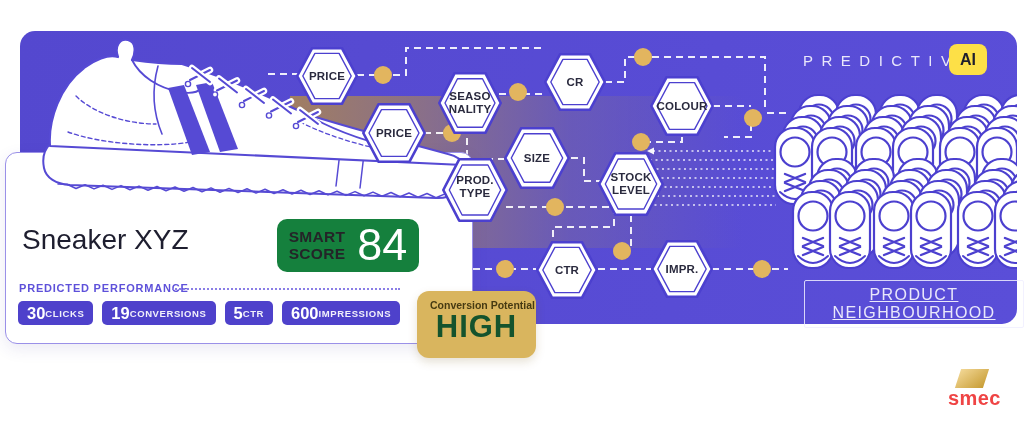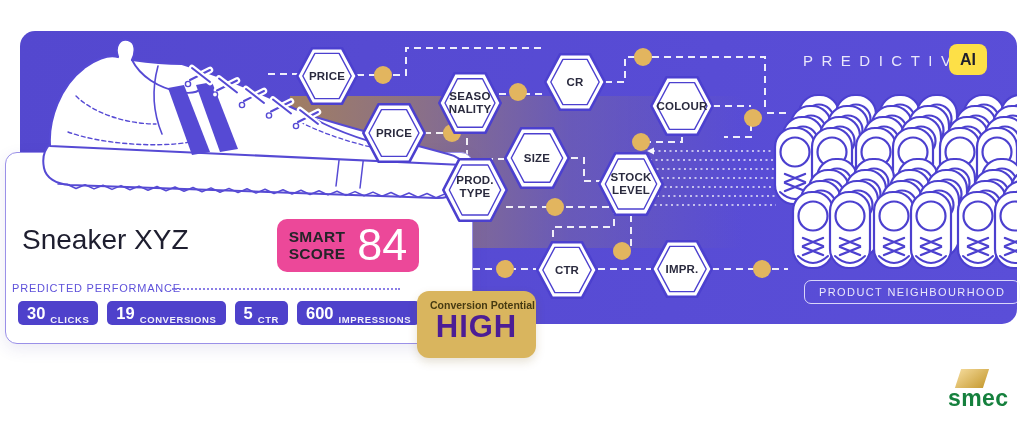--- a/index.html
+++ b/index.html
@@ -9,59 +9,59 @@
   .panel{position:absolute;left:20px;top:31px;width:997px;height:293px;border-radius:15px;
          background:linear-gradient(100deg,#5448cf,#5a4ed8);}
   .beam{position:absolute;left:290px;top:96px;width:482px;height:152px;z-index:2;
         background:linear-gradient(to right,rgba(165,129,92,.95) 0%,rgba(148,119,122,.82) 28%,
                     rgba(122,104,158,.5) 58%,rgba(95,80,210,0) 94%);}
   .predictive{position:absolute;left:803px;top:52px;z-index:4;color:#e9e7fb;font-size:15px;
               font-weight:500;letter-spacing:8.5px;}
   .ai-badge{position:absolute;left:949px;top:44px;width:38px;height:31px;z-index:4;border-radius:8px;
             background:#fde047;color:#1e1e2d;font-size:16px;font-weight:700;
             display:flex;align-items:center;justify-content:center;}
-  .pn-btn{position:absolute;left:804px;top:280px;z-index:4;padding:5px 14px;border-radius:7px;
-          border:1.5px solid rgba(240,238,255,.85);color:#eae8fb;font-size:11px;letter-spacing:1.4px;
-          background:transparent;cursor:pointer;}
+  .pn-btn{position:absolute;left:804px;top:280px;z-index:4;padding:5px 14px;border-radius:2px;
+          border:1.5px solid rgba(240,238,255,.85);color:#eae8fb;font-size:16px;letter-spacing:1.4px;
+          background:transparent;cursor:pointer;text-decoration:underline;}
   
   #network{position:absolute;left:0;top:0;z-index:3;pointer-events:none;}
   #shoegrid{position:absolute;left:770px;top:32px;width:247px;height:292px;z-index:3;
             border-top-right-radius:14px;overflow:hidden;}
   #sneaker{position:absolute;left:40px;top:36px;z-index:5;}
   #hexlayer{position:absolute;left:0;top:0;width:1024px;height:434px;z-index:6;pointer-events:none;}
   .hex{position:absolute;}
   .hex .lbl{position:absolute;left:0;top:0;width:100%;height:100%;display:flex;align-items:center;
             justify-content:center;text-align:center;font-size:11.5px;font-weight:600;color:#2a2a3e;
             line-height:13px;letter-spacing:.2px;white-space:pre-line;}
   
   .card{position:absolute;left:5px;top:152px;width:466px;height:190px;z-index:4;background:#fff;
         border:1.5px solid #9a90e8;border-radius:12px;box-shadow:0 5px 16px rgba(60,50,150,.10);}
   .title{position:absolute;left:22px;top:224px;z-index:6;font-size:28px;font-weight:500;color:#1e1e2f;}
   .score-badge{position:absolute;left:277px;top:219px;width:142px;height:53px;z-index:6;border-radius:10px;
-               background:#ec4899;display:flex;align-items:center;justify-content:center;gap:12px;}
+               background:#15803d;display:flex;align-items:center;justify-content:center;gap:12px;}
   .score-badge .lab{font-size:15.5px;font-weight:700;color:#242428;line-height:16.5px;letter-spacing:.3px;}
   .score-badge .val{font-size:45px;font-weight:500;color:#fff;line-height:1;margin-top:-3px;}
-  .perf-head{position:absolute;left:12px;top:282px;z-index:6;font-size:11px;font-weight:400;
+  .perf-head{position:absolute;left:19px;top:282px;z-index:6;font-size:11px;font-weight:700;
              color:#5e51da;letter-spacing:.8px;}
   .perf-rule{position:absolute;left:172px;top:288px;width:228px;z-index:6;border-top:2px dotted #8a7ee6;}
   .stats{position:absolute;left:18px;top:301px;z-index:6;display:flex;gap:9px;}
-  .pill{background:#4e41cb;border-radius:5px;height:24px;display:flex;align-items:flex-end;gap:5px;
+  .pill{background:#4e41cb;border-radius:5px;height:24px;display:flex;align-items:center;
         padding:0 9px;}
   .pill .num{font-size:16.5px;font-weight:700;color:#fff;line-height:24px;}
   .pill .cap{font-size:9.5px;font-weight:700;color:rgba(255,255,255,.92);letter-spacing:.6px;}
   
   .conv-badge{position:absolute;left:417px;top:291px;width:119px;height:67px;z-index:7;border-radius:12px;
               background:#d9b55e;text-align:center;box-shadow:0 4px 10px rgba(120,95,30,.18);}
   .conv-badge .lab{font-size:10.5px;font-weight:700;color:#463a12;margin-top:8px;padding-left:12px;}
-  .conv-badge .val{font-size:31px;font-weight:700;color:#4c1d95;letter-spacing:1px;line-height:1.05;}
+  .conv-badge .val{font-size:31px;font-weight:700;color:#14532d;letter-spacing:1px;line-height:1.05;}
   
   .logo{position:absolute;left:948px;top:369px;z-index:4;}
   .logo .mark{width:28px;height:19px;margin-left:10px;transform:skewX(-18deg);
               background:linear-gradient(135deg,#f2d795,#c89d35);}
-  .logo .txt{font-size:23px;font-weight:700;color:#15803d;letter-spacing:.4px;line-height:21px;}
+  .logo .txt{font-size:20px;font-weight:700;color:#ef4444;letter-spacing:.4px;line-height:21px;}
 </style>
 </head>
 <body>
 
 <div class="stage">
 
   <div class="panel"></div>
   <div class="beam"></div>
 
   <svg id="network" width="1024" height="434" viewBox="0 0 1024 434">

